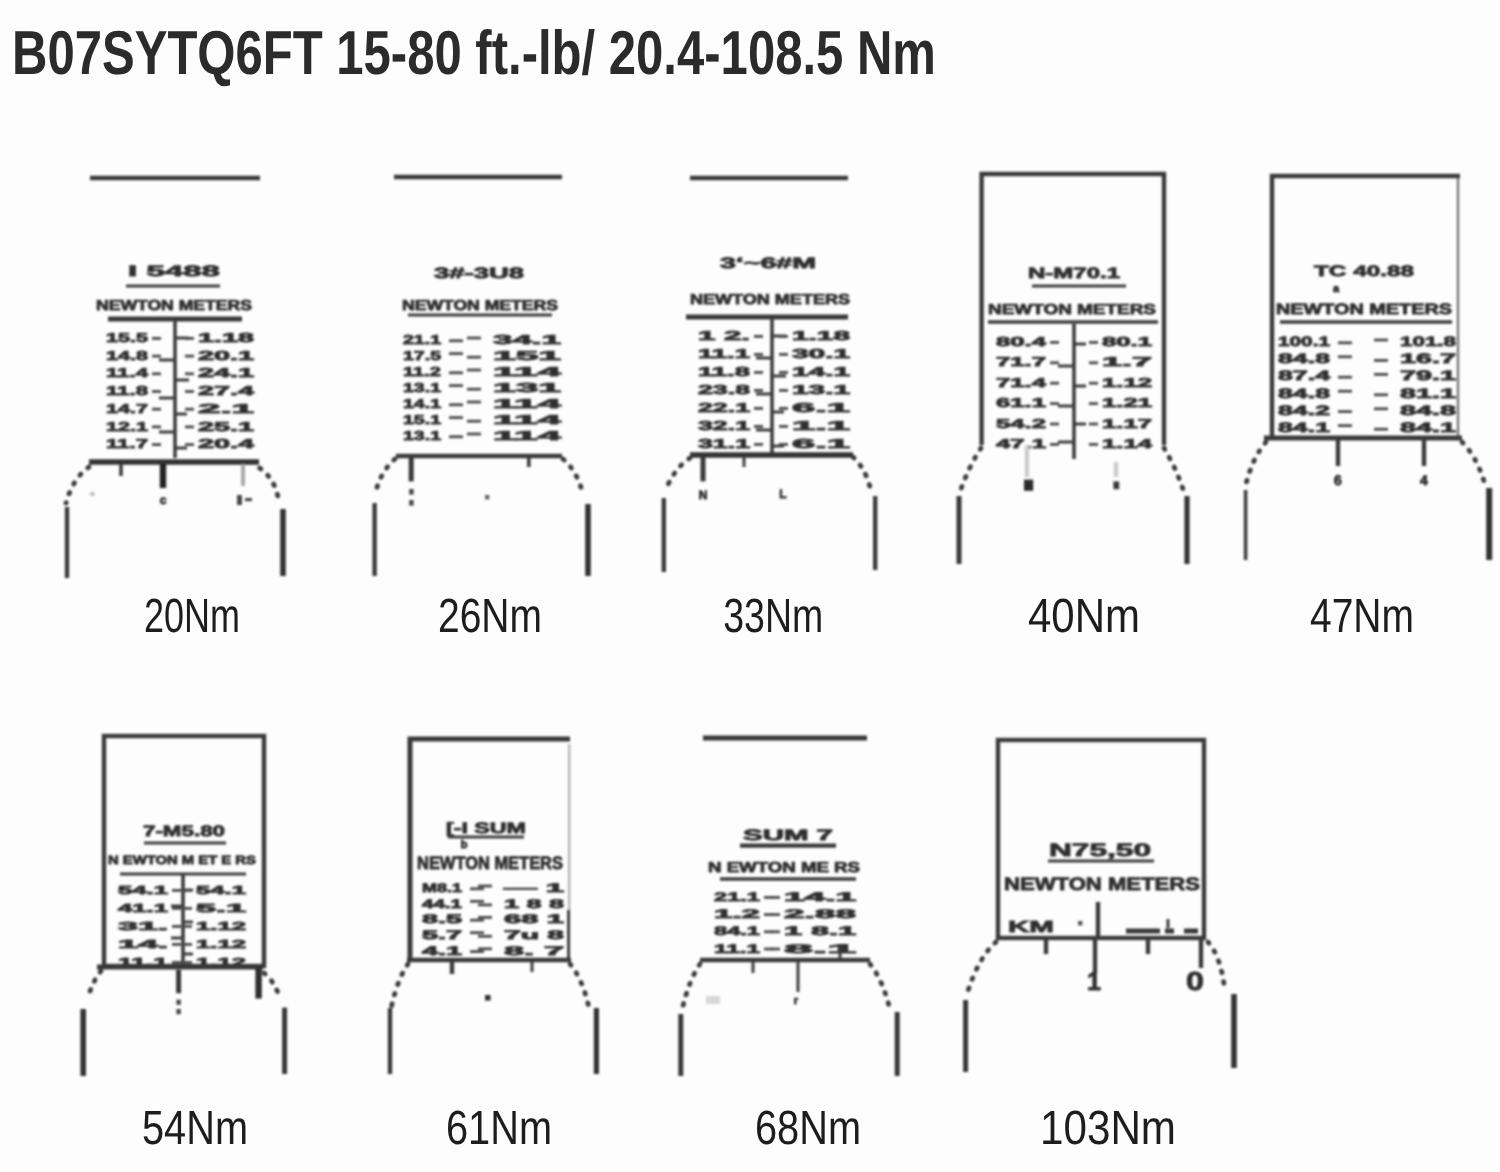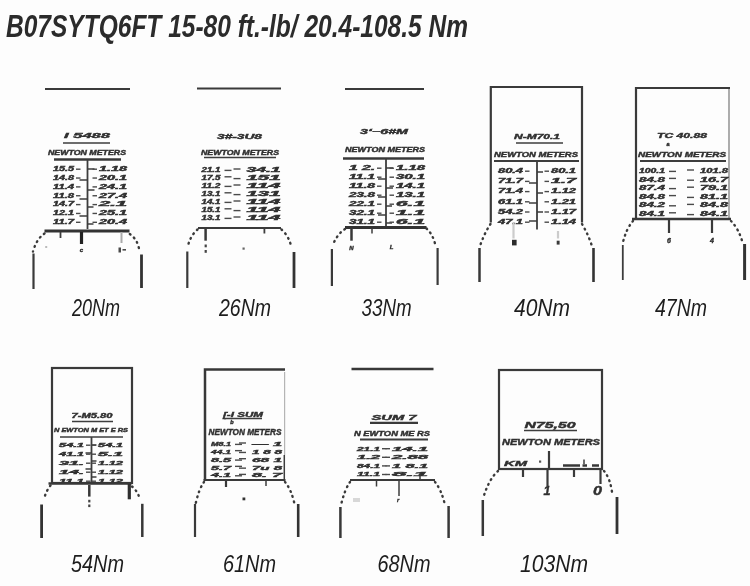--- a/index.html
+++ b/index.html
@@ -1,15 +1,15 @@
 <!DOCTYPE html>
 <html><head><meta charset="utf-8">
 <style>
 html,body{margin:0;padding:0;background:#fdfdfd;}
-#page{width:618px;height:586px;position:relative;font-family:"Liberation Sans",sans-serif;font-style:italic;}
+#page{width:618px;height:586px;position:relative;font-family:"Liberation Sans",sans-serif;}
 .tt{fill:#303030;font-weight:bold;stroke:#303030;stroke-width:0.42;font-family:"Liberation Sans",sans-serif;}
 .ld{stroke:#4a4a4a;stroke-width:1.4;fill:none;}
 .s15{stroke:#3d3d3d;stroke-width:1.5;fill:none;}
 .s18{stroke:#3d3d3d;stroke-width:1.8;fill:none;}
 .s22{stroke:#3a3a3a;stroke-width:2.2;fill:none;}
 .s25{stroke:#383838;stroke-width:2.5;fill:none;}
 .s28{stroke:#333;stroke-width:2.8;fill:none;}
 .lbl{fill:#1d1d1d;font-family:"Liberation Sans",sans-serif;font-size:24px;}
 .blur{filter:blur(0.4px);}
 </style></head><body>

